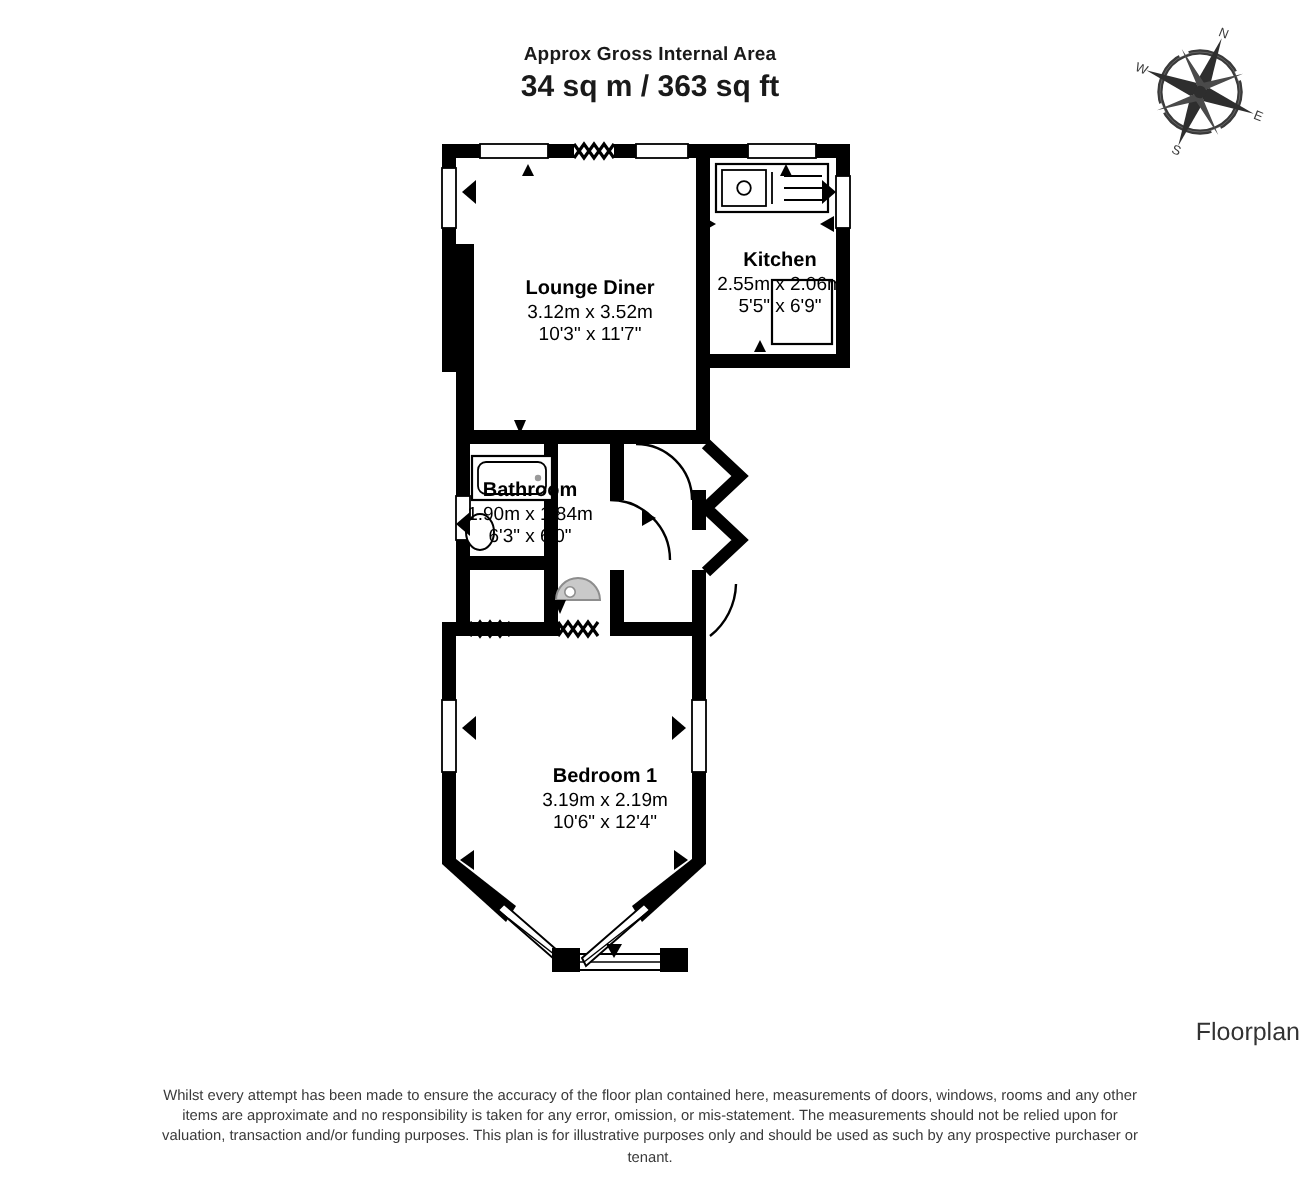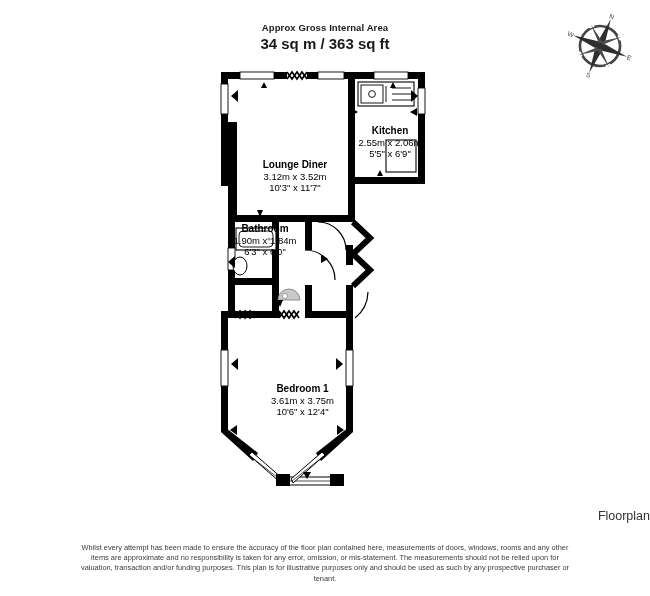--- a/index.html
+++ b/index.html
@@ -39,23 +39,23 @@
   .rmlabel {
     position: absolute;
     text-align: center;
     color: #000;
     line-height: 11.5px;
     white-space: nowrap;
   }
   .rmname { font-size: 10px; font-weight: bold; }
   .rmdim  { font-size: 9.5px; font-weight: normal; }
 
-  #lounge-label   { left: 200px; top: 139px; width: 190px; margin-top: 20px; }
+  #lounge-label   { left: 200px; top: 139px; width: 190px; }
   #kitchen-label  { left: 340px; top: 125px; width: 100px; }
-  #bathroom-label { left: 205px; top: 223px; width: 120px; }
+  #bathroom-label { left: 205px; top: 240px; width: 120px; }
   #bedroom-label  { left: 215px; top: 383px; width: 175px; }
 
   #floorplan-caption {
     position: absolute;
     left: 0; top: 509px;
     width: 650px;
     text-align: right;
     font-size: 12.5px;
     color: #333333;
   }
@@ -293,21 +293,21 @@
   </div>
 
   <div class="rmlabel" id="bathroom-label">
     <div class="rmname">Bathroom</div>
     <div class="rmdim">1.90m x 1.84m</div>
     <div class="rmdim">6'3" x 6'0"</div>
   </div>
 
   <div class="rmlabel" id="bedroom-label">
     <div class="rmname">Bedroom 1</div>
-    <div class="rmdim">3.61m x 3.75m</div>
+    <div class="rmdim">3.19m x 2.19m</div>
     <div class="rmdim">10'6" x 12'4"</div>
   </div>
 
   <div id="floorplan-caption">Floorplan</div>
 
   <div id="disclaimer">Whilst every attempt has been made to ensure the accuracy of the floor plan contained here, measurements of doors, windows, rooms and any other items are approximate and no responsibility is taken for any error, omission, or mis-statement. The measurements should not be relied upon for valuation, transaction and/or funding purposes. This plan is for illustrative purposes only and should be used as such by any prospective purchaser or tenant.</div>
 
 </div>
 
 </body></html>

